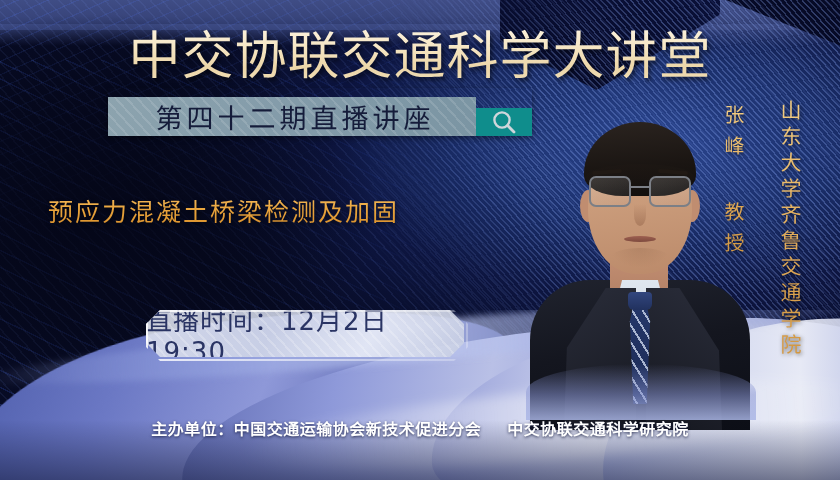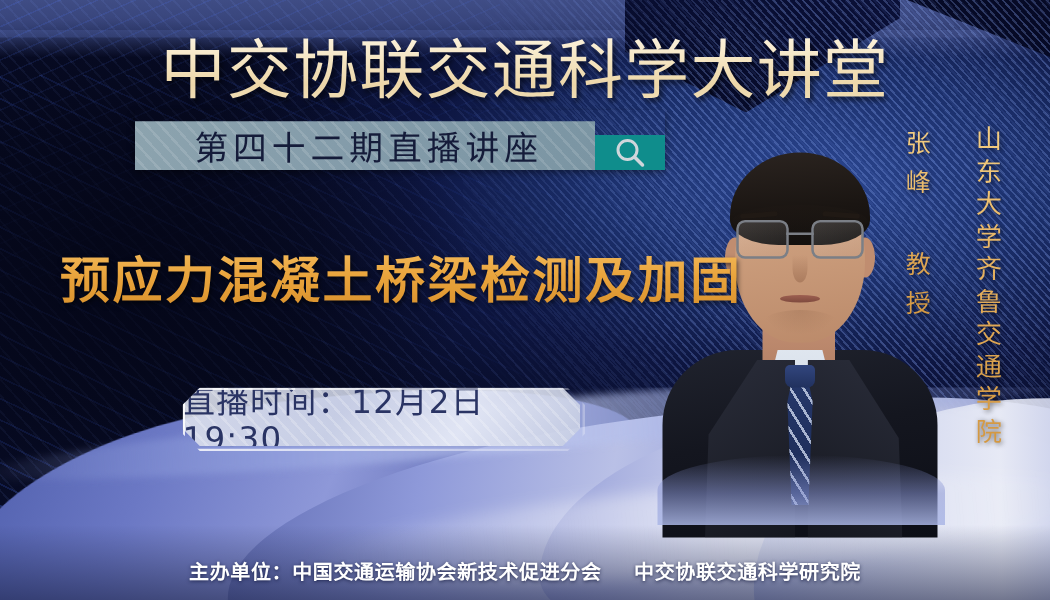--- a/index.html
+++ b/index.html
@@ -176,21 +176,21 @@
     width:56px;
     background:#0f8d8c;
     display:flex;align-items:center;justify-content:center;
   }
   .subbar-search svg{display:block;}
 
   
   .topic{
     position:absolute;left:48px;top:192px;
     white-space:nowrap;
-    font-size:40px;font-weight:bold;letter-spacing:2px;
+    font-size:25px;font-weight:normal;letter-spacing:2px;
     color:#e9a53e;
     background:linear-gradient(180deg,#f6c064 0%,#e9a43c 50%,#d8902c 100%);
     -webkit-background-clip:text;background-clip:text;
     color:transparent;
     filter:drop-shadow(1px 2px 2px rgba(0,0,0,.6));
     font-family:"DejaVu Sans","Liberation Sans",sans-serif;
   }
 
   
   .timepill{
@@ -329,21 +329,21 @@
     -webkit-background-clip:text;background-clip:text;
     color:transparent;
     font-family:"DejaVu Sans","Liberation Sans",sans-serif;
     filter:drop-shadow(1px 1px 2px rgba(0,0,0,.6));
   }
   .vtext-org{ right:36px; top:100px; font-size:21px; letter-spacing:5px; }
   .vtext-name{ right:92px; top:104px; font-size:20px; letter-spacing:11px; }
 
   
   .footer{
-    position:absolute;left:0;bottom:12px;width:100%;
+    position:absolute;left:0;bottom:40px;width:100%;
     text-align:center;
     color:#ffffff;
     font-size:16px;font-weight:bold;letter-spacing:.5px;
     text-shadow:0 1px 3px rgba(20,26,62,.85);
     font-family:"DejaVu Sans","Liberation Sans",sans-serif;
   }
   .footer span{display:inline-block;}
   .footer .gap{width:26px;}
 </style>
 </head>

